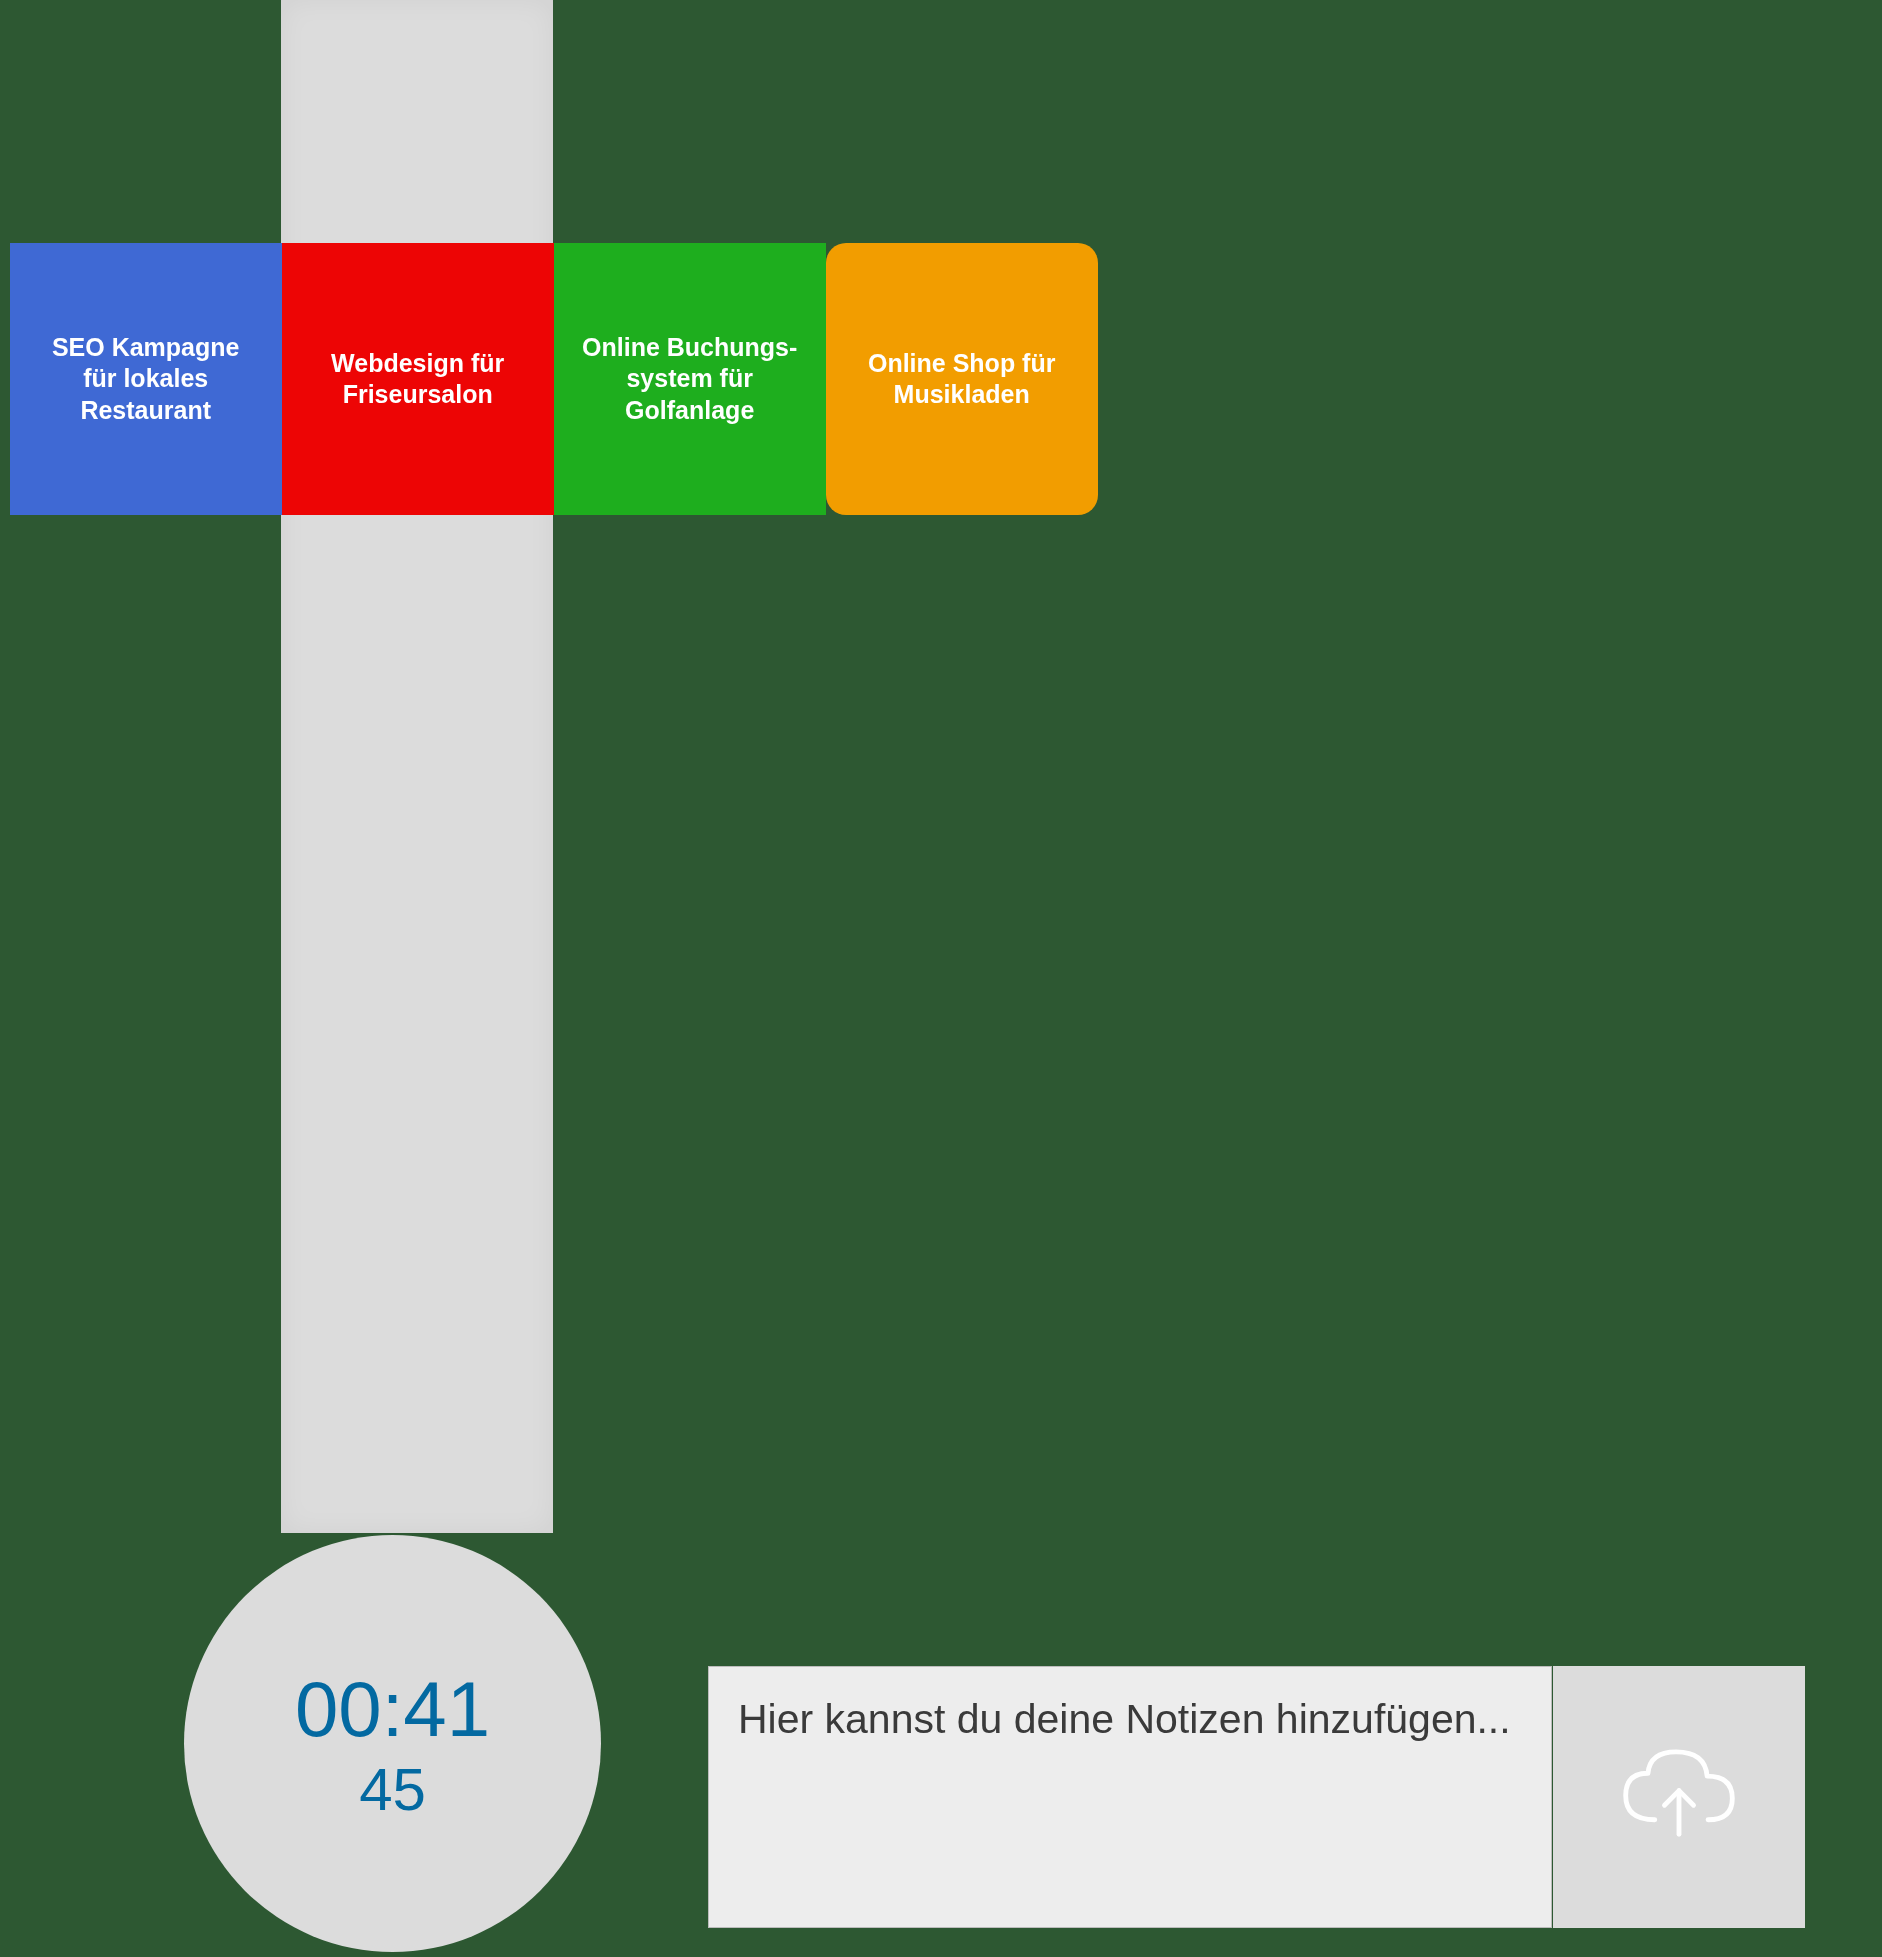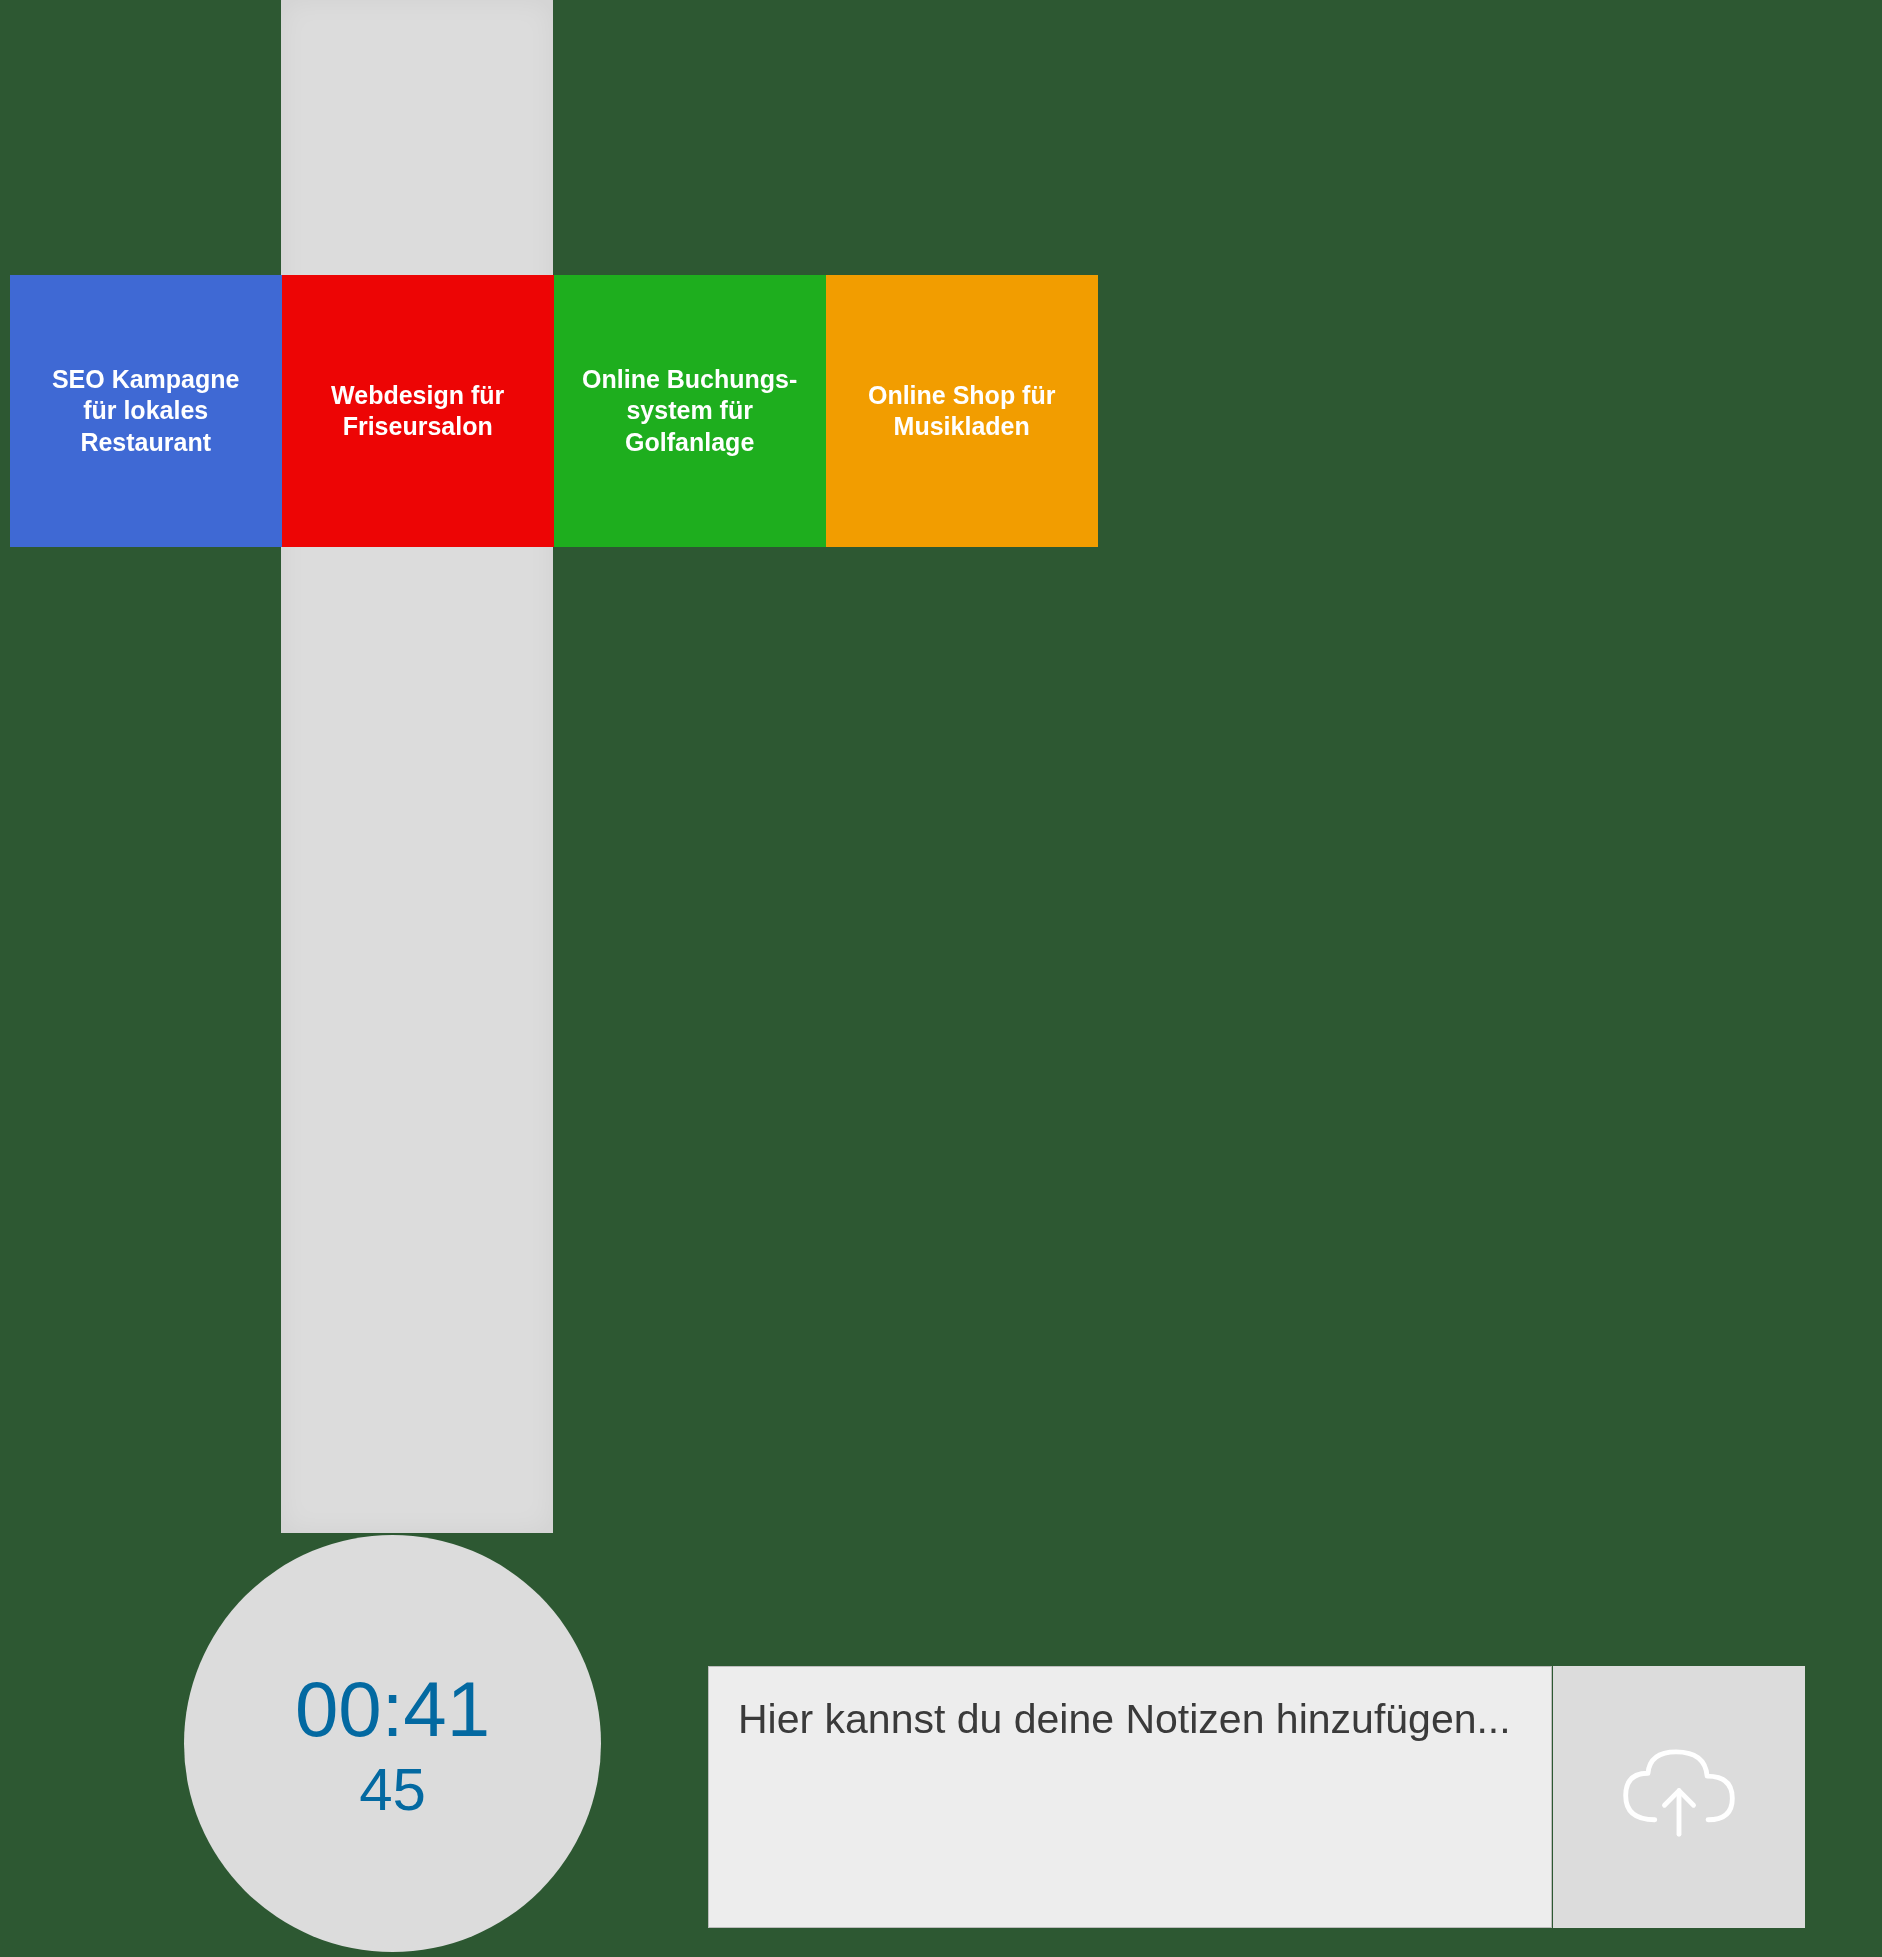--- a/index.html
+++ b/index.html
@@ -36,24 +36,24 @@
       font-size: 25px;
       line-height: 1.25;
       display: flex;
       align-items: center;
       justify-content: center;
       text-align: center;
       padding: 24px;
       cursor: pointer;
     }
     .tile.blue   { background: #3f69d4; }
-    .tile.red    { background: #ed0505; margin-top: 32px; }
+    .tile.red    { background: #ed0505; }
     .tile.cyan   { background: #18c0ef; }
     .tile.green  { background: #1eae1e; }
-    .tile.orange { background: #f29d00; }
+    .tile.orange { background: #f29d00; border-radius: 20px; }
 
     .bottom-bar {
       position: absolute;
       left: 0;
       right: 0;
       bottom: 0;
       height: 359px;
     }
     .timer-circle {
       position: absolute;

